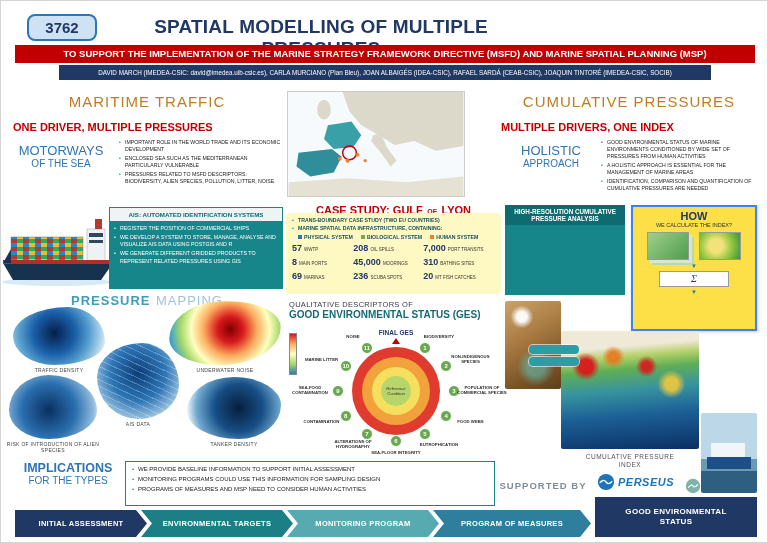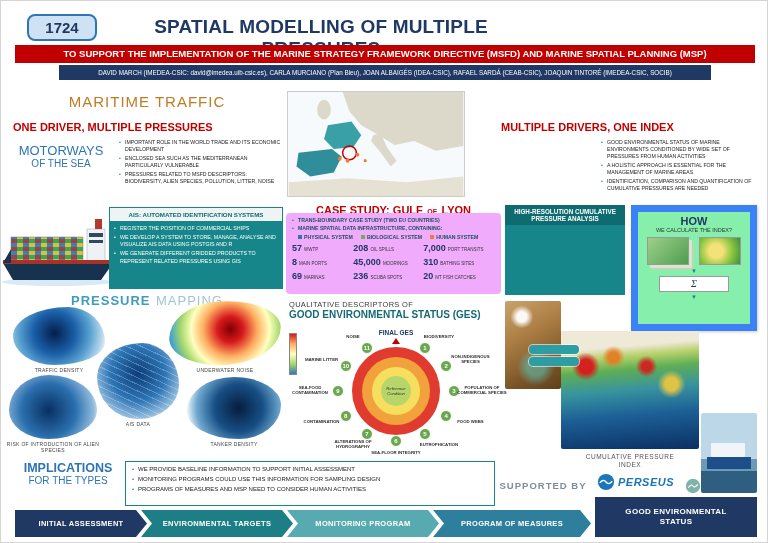--- a/index.html
+++ b/index.html
@@ -38,21 +38,21 @@
   .blob-ais{left:96px;top:342px;width:82px;height:76px;background:repeating-linear-gradient(25deg,rgba(255,255,255,.25) 0 1px,transparent 1px 6px),radial-gradient(circle at 50% 40%,#0b3d78 0%,#2e76b6 45%,#9cc3e0 75%,transparent 90%);border-radius:55% 45% 50% 50%/45% 55% 45% 55%;}
   .blob-tanker{left:186px;top:376px;width:94px;height:62px;background:radial-gradient(circle at 55% 50%,#061e3d 0%,#174f86 40%,#6fa8cf 70%,transparent 88%);border-radius:50% 50% 45% 55%/55% 45% 55% 45%;}
   .blob-alien{left:8px;top:374px;width:88px;height:64px;background:radial-gradient(circle at 45% 55%,#0a2f63 0%,#2a6fae 45%,#8fb9dc 75%,transparent 90%);border-radius:45% 55% 55% 45%/55% 55% 45% 45%;}
   .map-label{position:absolute;font-size:5px;color:#444;letter-spacing:.3px;text-align:center;line-height:1.25;}
 
   
   .europe{position:absolute;left:286px;top:90px;width:178px;height:106px;border:1px solid #ccc;background:#f6fafc;}
   .case-title{position:absolute;left:285px;top:199px;width:215px;text-align:center;color:#c00000;font-weight:bold;}
   .case-title .big{font-size:11px;}
   .case-title .small{font-size:7px;}
-  .case-box{position:absolute;left:285px;top:212px;width:215px;height:81px;background:#f0abfc;border-radius:4px;padding:4px 6px;}
+  .case-box{position:absolute;left:285px;top:212px;width:215px;height:81px;background:#fef9c3;border-radius:4px;padding:4px 6px;}
   .case-box ul{position:static;}
   .case-box ul.bullets li{font-size:5.2px;font-weight:bold;color:#184e5a;margin-bottom:1px;}
   .systems{display:flex;gap:8px;margin:2px 0 3px 6px;}
   .system{display:flex;align-items:center;gap:2px;font-size:5.2px;font-weight:bold;color:#184e5a;}
   .sysdot{width:4px;height:4px;display:inline-block;}
   .stats-grid{display:grid;grid-template-columns:1fr 1.15fr 1.25fr;row-gap:4px;column-gap:4px;margin-top:2px;}
   .stat{display:flex;align-items:baseline;gap:2px;}
   .stat-value{font-size:9px;font-weight:bold;color:#1f3864;}
   .stat-label{font-size:4.5px;color:#333;}
   .ges-heading{position:absolute;left:288px;top:299px;width:210px;text-align:left;}
@@ -72,21 +72,21 @@
   .ges-label{position:absolute;width:54px;font-size:4.3px;font-weight:600;color:#2f2f2f;text-align:center;line-height:1.15;transform:translate(-50%,-50%);}
   .colorbar{position:absolute;left:-4px;top:6px;width:8px;height:42px;background:linear-gradient(180deg,#d7191c,#fdae61,#ffffbf,#a6d96a,#2c7bb6);border:1px solid #888;}
 
   
   .highres-box{position:absolute;left:504px;top:204px;width:120px;min-height:90px;background:#17868b;}
   .highres-head{background:#0e6b70;color:#fff;font-size:6.3px;font-weight:bold;text-align:center;padding:3px 4px;}
   .highres-body{padding:4px 6px;}
   .hstat{display:flex;align-items:baseline;gap:3px;margin-bottom:3px;color:#fff;}
   .hstat-value{font-size:10.5px;font-weight:bold;}
   .hstat-label{font-size:4.8px;}
-  .how-box{position:absolute;left:630px;top:204px;width:126px;height:126px;background:#86efac;border:7px solid #3b82f6;box-shadow:1px 1px 3px rgba(0,0,0,.2);text-align:center;padding-top:3px;}
+  .how-box{position:absolute;left:630px;top:204px;width:126px;height:126px;background:#fde047;border:2px solid #3b82f6;box-shadow:1px 1px 3px rgba(0,0,0,.2);text-align:center;padding-top:3px;}
   .how-title{font-size:11px;font-weight:bold;color:#1f3864;}
   .how-sub{font-size:5.5px;color:#333;margin-bottom:4px;}
   .thumbs{display:flex;justify-content:center;gap:10px;margin-bottom:2px;}
   .thumb{width:42px;height:28px;border:1px solid #999;}
   .thumb-a{background:linear-gradient(135deg,#9fd08a,#4f9d4f);box-shadow:3px 3px 0 #d5e8cf,5px 5px 0 #b9d8b0;}
   .thumb-b{background:radial-gradient(circle at 40% 50%,#f3e27a 0 25%,#8cc63f 60%,#3f8f3f 100%);}
   .down-arrow{font-size:6px;color:#17868b;line-height:1.4;}
   .formula{width:70px;margin:1px auto;border:1px solid #999;background:#fff;font-size:10px;font-family:"Liberation Serif",serif;font-style:italic;color:#1f3864;line-height:1.4;}
   .satellite{position:absolute;left:504px;top:300px;width:56px;height:88px;border-radius:2px;background:radial-gradient(circle at 30% 18%,rgba(255,255,255,.95) 0 6%,transparent 14%),radial-gradient(circle at 55% 75%,rgba(90,200,190,.55) 0 12%,transparent 26%),linear-gradient(150deg,#caa36a 0%,#a97b42 40%,#7b5426 75%,#5e3f1c 100%);}
   .pill{position:absolute;width:50px;height:9px;background:#2d9ca3;border-radius:4px;z-index:3;box-shadow:0 0 0 1px rgba(255,255,255,.6);}
@@ -116,21 +116,21 @@
   .steps div:nth-of-type(2){left:140px;width:152px;}
   .steps div:nth-of-type(3){left:286px;width:152px;}
   .steps div:nth-of-type(4){left:432px;width:158px;}
   .steps div:nth-of-type(5){left:594px;width:162px;top:496px;height:40px;font-size:8px;clip-path:none;}
 </style>
 </head>
 <body>
 
 <div id="poster">
 
-  <div class="badge">1724</div>
+  <div class="badge">3762</div>
   <div class="title">SPATIAL MODELLING OF MULTIPLE PRESSURES</div>
   <div class="subtitle-bar">TO SUPPORT THE IMPLEMENTATION OF THE MARINE STRATEGY FRAMEWORK DIRECTIVE (MSFD) AND MARINE SPATIAL PLANNING (MSP)</div>
   <div class="authors-bar">DAVID MARCH (IMEDEA-CSIC: david@imedea.uib-csic.es), CARLA MURCIANO (Plan Bleu), JOAN ALBAIGÉS (IDEA-CSIC), RAFAEL SARDÁ (CEAB-CSIC), JOAQUIN TINTORÉ (IMEDEA-CSIC, SOCIB)</div>
 
   <div class="colhead" style="left:12px;top:92px;width:268px;">MARITIME TRAFFIC</div>
   <div class="colsub" style="left:12px;top:120px;width:268px;">ONE DRIVER, MULTIPLE PRESSURES</div>
 
   <div class="side-title" style="left:6px;top:142px;width:108px;">
     <div class="t1">MOTORWAYS</div>
     <div class="t2">OF THE SEA</div>
@@ -353,22 +353,27 @@
           <div class="ges-label" style="left: 28.5218px; top: 33px;">MARINE LITTER</div>
         </div>
       
         <div class="ges-node">
           <div class="ges-num" style="left: 74px; top: 20.6987px;">11</div>
           <div class="ges-label" style="left: 60px; top: 10.3064px;">NOISE</div>
         </div>
       </div>
   </div>
 
+  <div class="colhead" style="left:500px;top:92px;width:256px;">CUMULATIVE PRESSURES</div>
   <div class="colsub" style="left:500px;top:120px;width:256px;">MULTIPLE DRIVERS, ONE INDEX</div>
 
+  <div class="side-title" style="left:502px;top:142px;width:96px;">
+    <div class="t1">HOLISTIC</div>
+    <div class="t2">APPROACH</div>
+  </div>
   <ul class="bullets" style="left:600px;top:138px;width:156px;">
 
   <li>GOOD ENVIRONMENTAL STATUS OF MARINE ENVIRONMENTS CONDITIONED BY WIDE SET OF PRESSURES FROM HUMAN ACTIVITIES</li>
       <li>A HOLISTIC APPROACH IS ESSENTIAL FOR THE MANAGEMENT OF MARINE AREAS</li>
       <li>IDENTIFICATION, COMPARISON AND QUANTIFICATION OF CUMULATIVE PRESSURES ARE NEEDED</li>
     </ul>
 
   <div class="highres-box">
     <div class="highres-head">HIGH-RESOLUTION CUMULATIVE PRESSURE ANALYSIS</div>
   </div>

